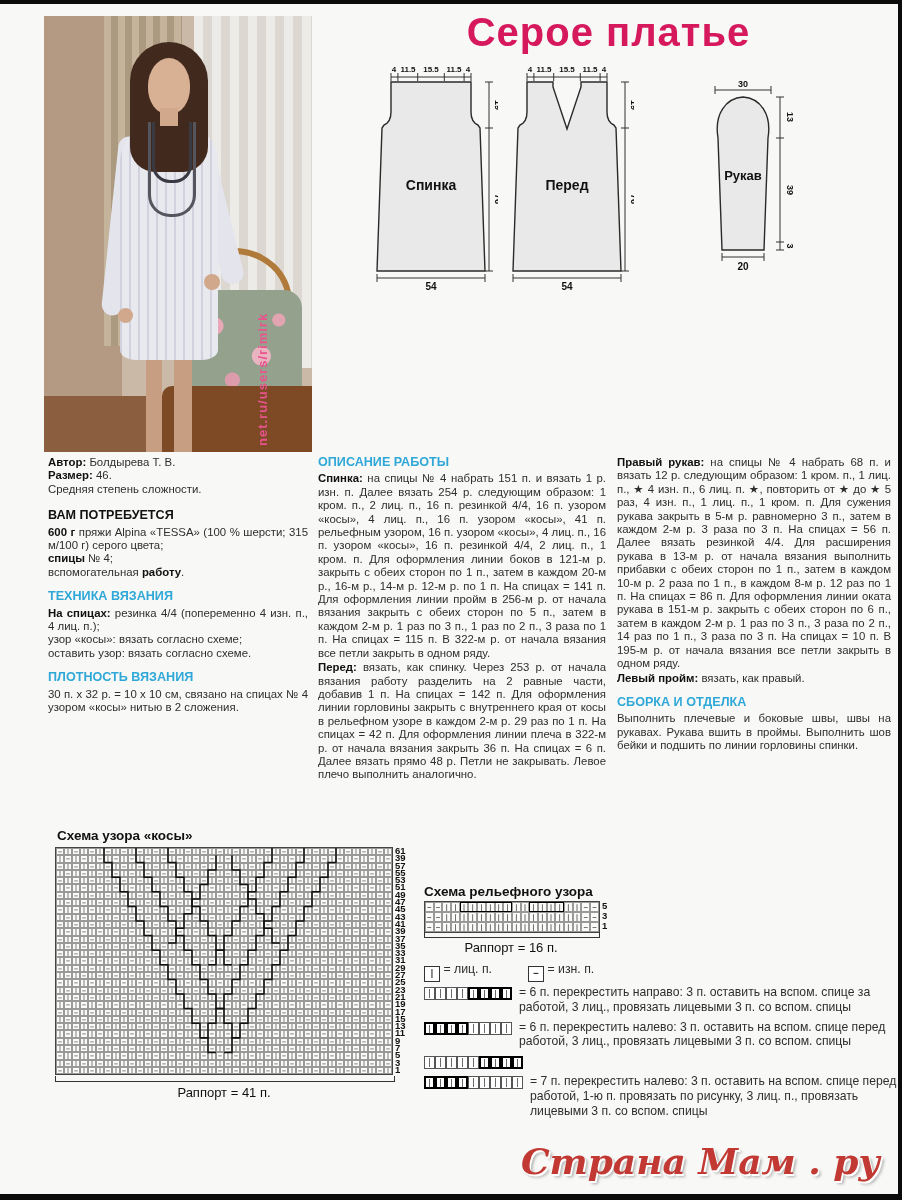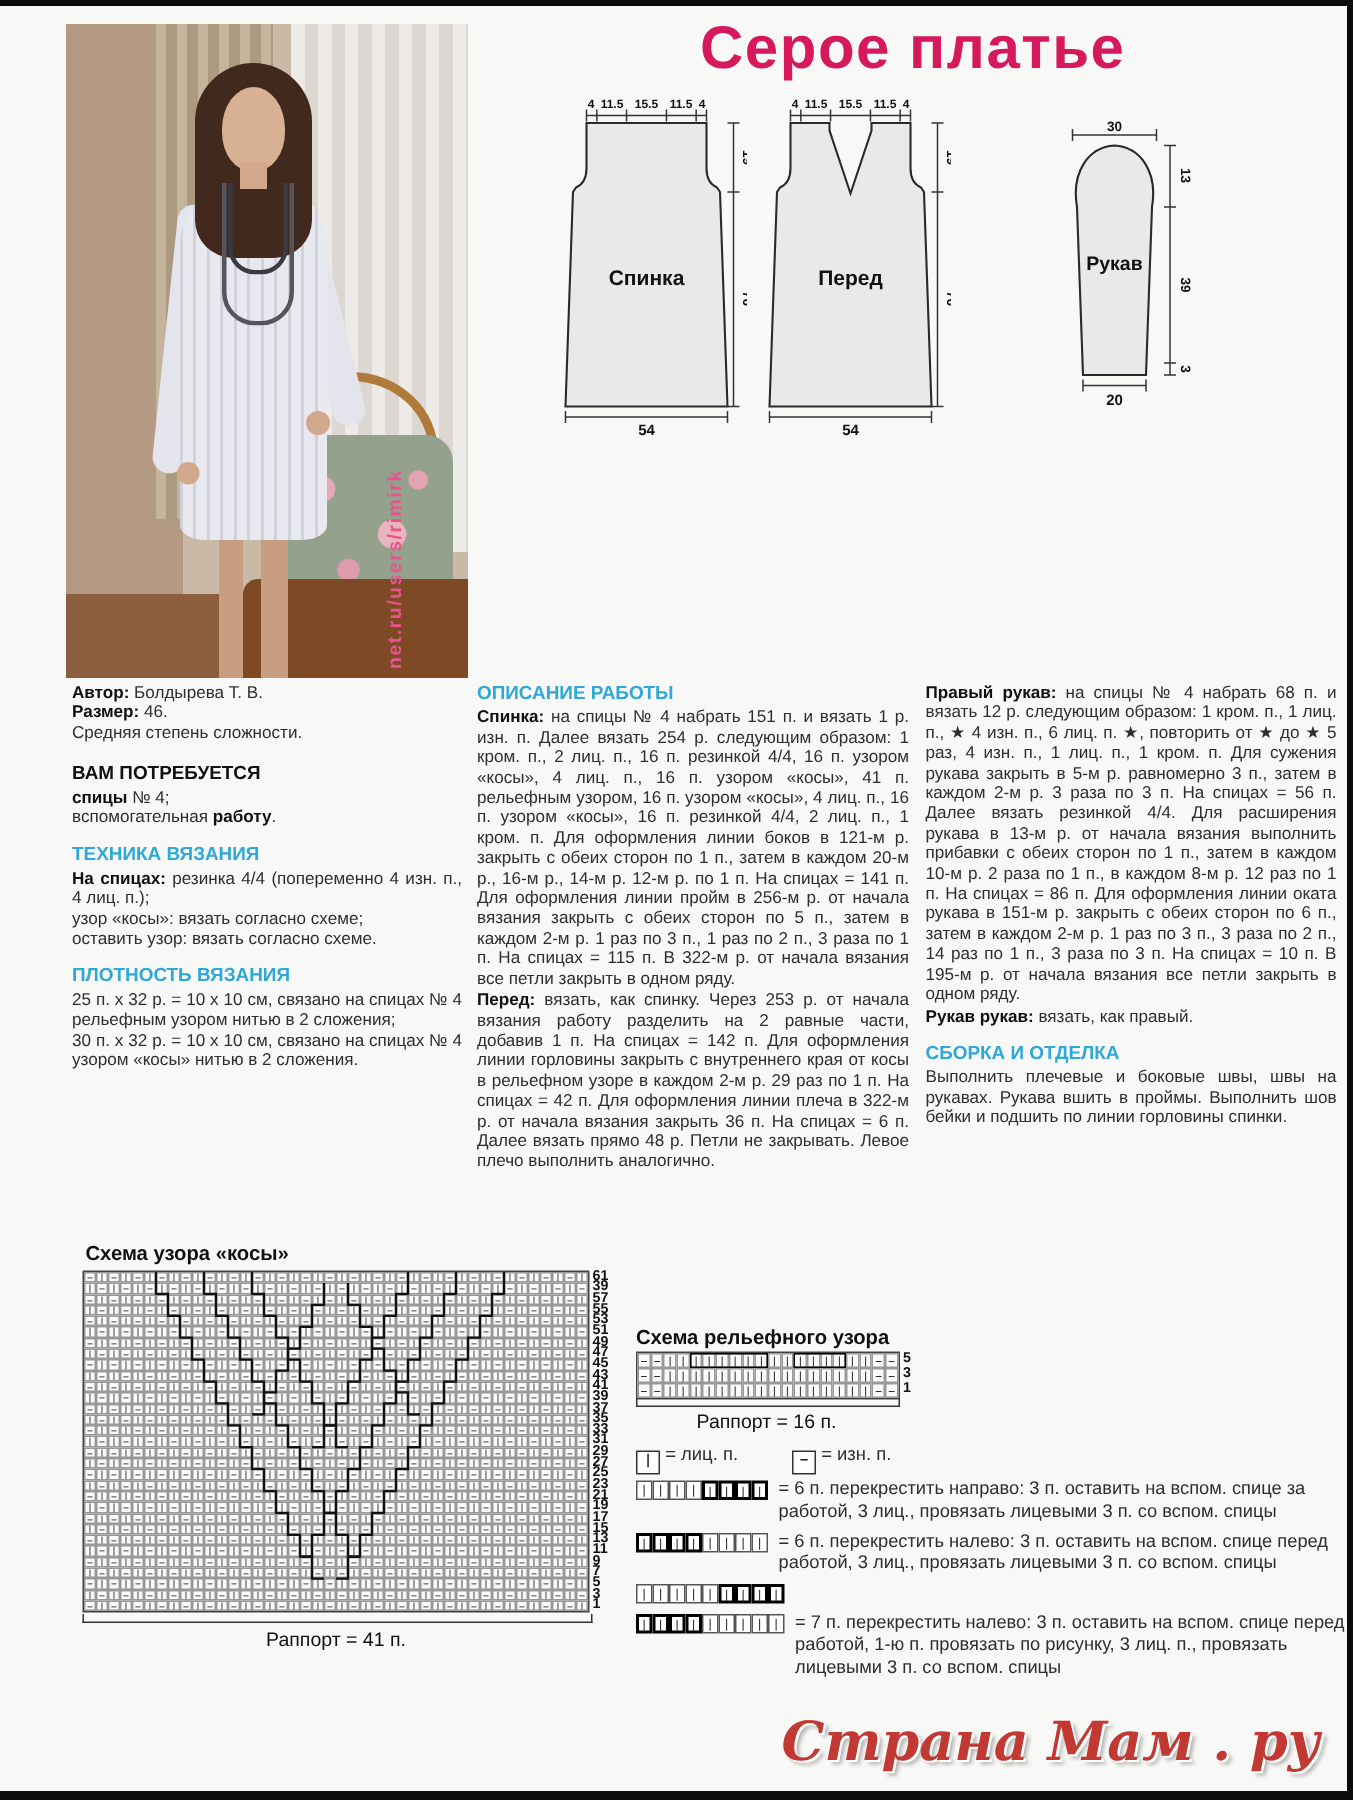--- a/index.html
+++ b/index.html
@@ -198,40 +198,40 @@
       <text class="dimtext" x="55" y="190" font-size="10" text-anchor="middle">20</text>
       <text x="55" y="100" font-size="13" font-weight="bold" fill="#111" text-anchor="middle">Рукав</text>
     </svg>
   </div>
 
   <div class="col" id="col-left">
     <div class="ln"><span class="seg-b">Автор:</span><span> Болдырева Т. В.</span></div>
     <div class="ln"><span class="seg-b">Размер:</span><span> 46.</span></div>
     <div class="ln"><span>Средняя степень сложности.</span></div>
     <div class="h-black">ВАМ ПОТРЕБУЕТСЯ</div>
+    <div class="ln"><span class="seg-b">600 г</span><span> пряжи Alpina «TESSA» (100 % шерсти; 315 м/100 г) серого цвета;</span></div>
     <div class="ln"><span class="seg-b">спицы</span><span> № 4;</span></div>
     <div class="ln"><span>вспомогательная </span><span class="seg-b">работу</span><span>.</span></div>
     <div class="h-blue" style="color:#2fa8d8;">ТЕХНИКА ВЯЗАНИЯ</div>
     <div class="ln"><span class="seg-b">На спицах:</span><span> резинка 4/4 (попеременно 4 изн. п., 4 лиц. п.);</span></div>
     <div class="ln"><span>узор «косы»: вязать согласно схеме;</span></div>
     <div class="ln"><span>оставить узор: вязать согласно схеме.</span></div>
     <div class="h-blue" style="color:#2fa8d8;">ПЛОТНОСТЬ ВЯЗАНИЯ</div>
-    <div class="ln"><span>25 п. х 32 р. = 10 х 10 см, связано на спицах № 4 рельефным узором нитью в 2 сложения;</span></div>
     <div class="ln"><span>30 п. х 32 р. = 10 х 10 см, связано на спицах № 4 узором «косы» нитью в 2 сложения.</span></div>
   </div>
 
   <div class="col" id="col-mid">
     <div class="h-blue" style="margin-top:0;color:#2fa8d8;">ОПИСАНИЕ РАБОТЫ</div>
     <div class="para"><span class="seg-b">Спинка:</span><span> на спицы № 4 набрать 151 п. и вязать 1 р. изн. п. Далее вязать 254 р. следующим образом: 1 кром. п., 2 лиц. п., 16 п. резинкой 4/4, 16 п. узором «косы», 4 лиц. п., 16 п. узором «косы», 41 п. рельефным узором, 16 п. узором «косы», 4 лиц. п., 16 п. узором «косы», 16 п. резинкой 4/4, 2 лиц. п., 1 кром. п. Для оформления линии боков в 121-м р. закрыть с обеих сторон по 1 п., затем в каждом 20-м р., 16-м р., 14-м р. 12-м р. по 1 п. На спицах = 141 п. Для оформления линии пройм в 256-м р. от начала вязания закрыть с обеих сторон по 5 п., затем в каждом 2-м р. 1 раз по 3 п., 1 раз по 2 п., 3 раза по 1 п. На спицах = 115 п. В 322-м р. от начала вязания все петли закрыть в одном ряду.</span></div>
     <div class="para"><span class="seg-b">Перед:</span><span> вязать, как спинку. Через 253 р. от начала вязания работу разделить на 2 равные части, добавив 1 п. На спицах = 142 п. Для оформления линии горловины закрыть с внутреннего края от косы в рельефном узоре в каждом 2-м р. 29 раз по 1 п. На спицах = 42 п. Для оформления линии плеча в 322-м р. от начала вязания закрыть 36 п. На спицах = 6 п. Далее вязать прямо 48 р. Петли не закрывать. Левое плечо выполнить аналогично.</span></div>
   </div>
 
   <div class="col" id="col-right">
     <div class="para"><span class="seg-b">Правый рукав:</span><span> на спицы № 4 набрать 68 п. и вязать 12 р. следующим образом: 1 кром. п., 1 лиц. п., ★ 4 изн. п., 6 лиц. п. ★, повторить от ★ до ★ 5 раз, 4 изн. п., 1 лиц. п., 1 кром. п. Для сужения рукава закрыть в 5-м р. равномерно 3 п., затем в каждом 2-м р. 3 раза по 3 п. На спицах = 56 п. Далее вязать резинкой 4/4. Для расширения рукава в 13-м р. от начала вязания выполнить прибавки с обеих сторон по 1 п., затем в каждом 10-м р. 2 раза по 1 п., в каждом 8-м р. 12 раз по 1 п. На спицах = 86 п. Для оформления линии оката рукава в 151-м р. закрыть с обеих сторон по 6 п., затем в каждом 2-м р. 1 раз по 3 п., 3 раза по 2 п., 14 раз по 1 п., 3 раза по 3 п. На спицах = 10 п. В 195-м р. от начала вязания все петли закрыть в одном ряду.</span></div>
-    <div class="para"><span class="seg-b">Рукав рукав:</span><span> вязать, как правый.</span></div>
+    <div class="para"><span class="seg-b">Левый пройм:</span><span> вязать, как правый.</span></div>
     <div class="h-blue" style="color:#2fa8d8;">СБОРКА И ОТДЕЛКА</div>
     <div class="para"><span>Выполнить плечевые и боковые швы, швы на рукавах. Рукава вшить в проймы. Выполнить шов бейки и подшить по линии горловины спинки.</span></div>
   </div>
 
   <div class="chart-title" style="left:57px;top:824px;">Схема узора «косы»</div>
   <div class="knit-chart" id="cable-chart" style="left:55px;top:843px;">
       <div class="chart-row">
         <div class="ch-cell" style="width: 8px; height: 7.3px; font-size: 6.6px; line-height: 6.3px;">−</div>
         <div class="ch-cell" style="width: 8px; height: 7.3px; font-size: 6.6px; line-height: 6.3px;">|</div>
         <div class="ch-cell" style="width: 8px; height: 7.3px; font-size: 6.6px; line-height: 6.3px;">−</div>

